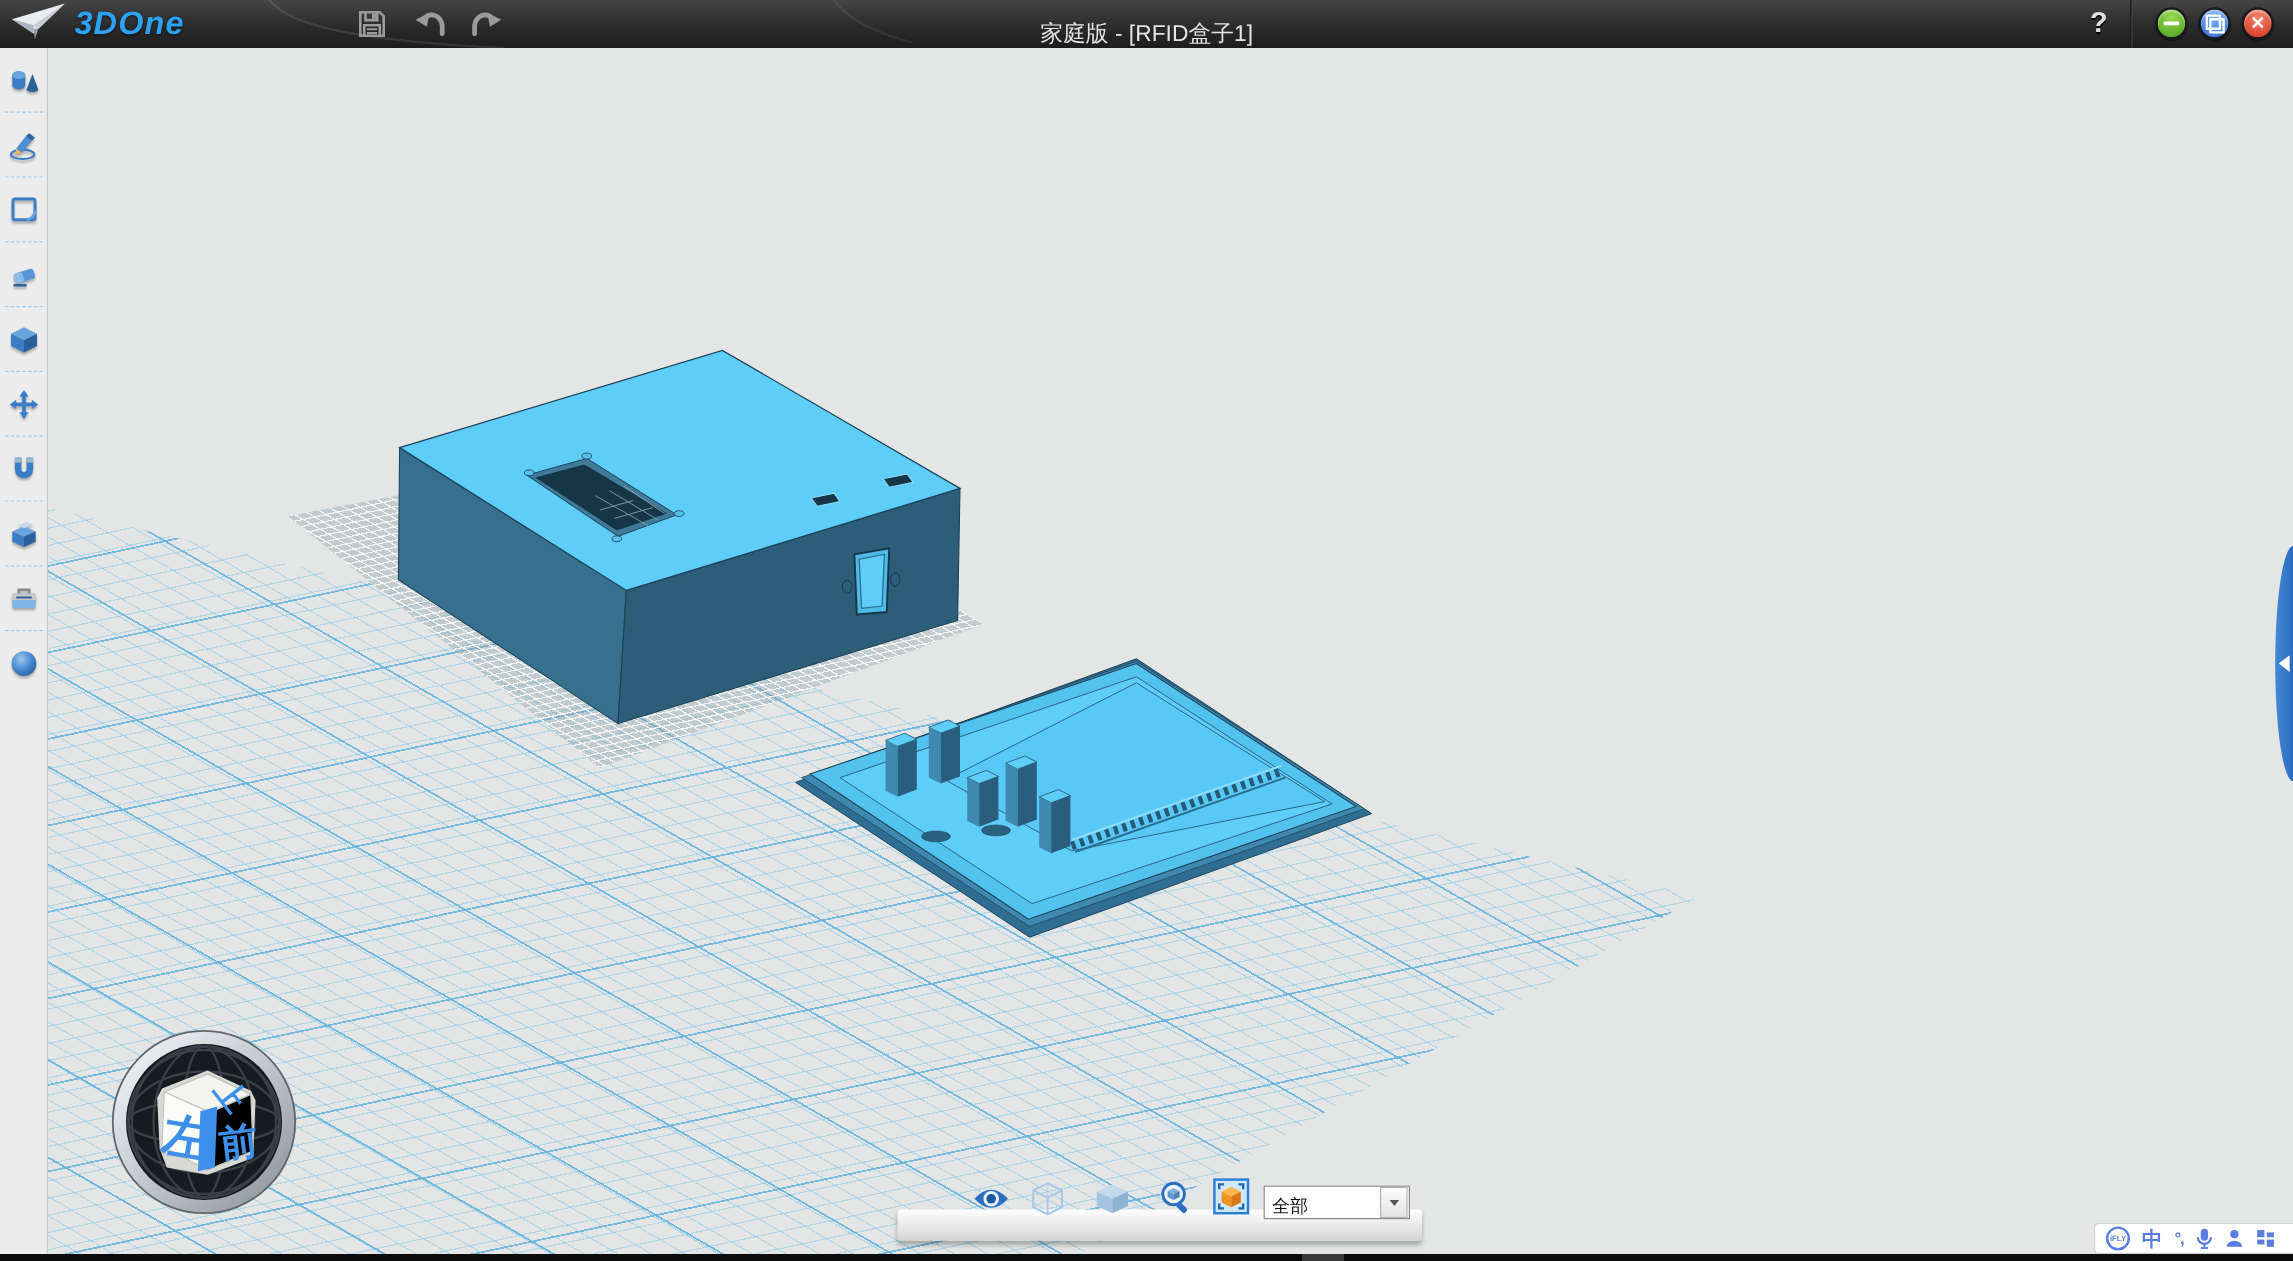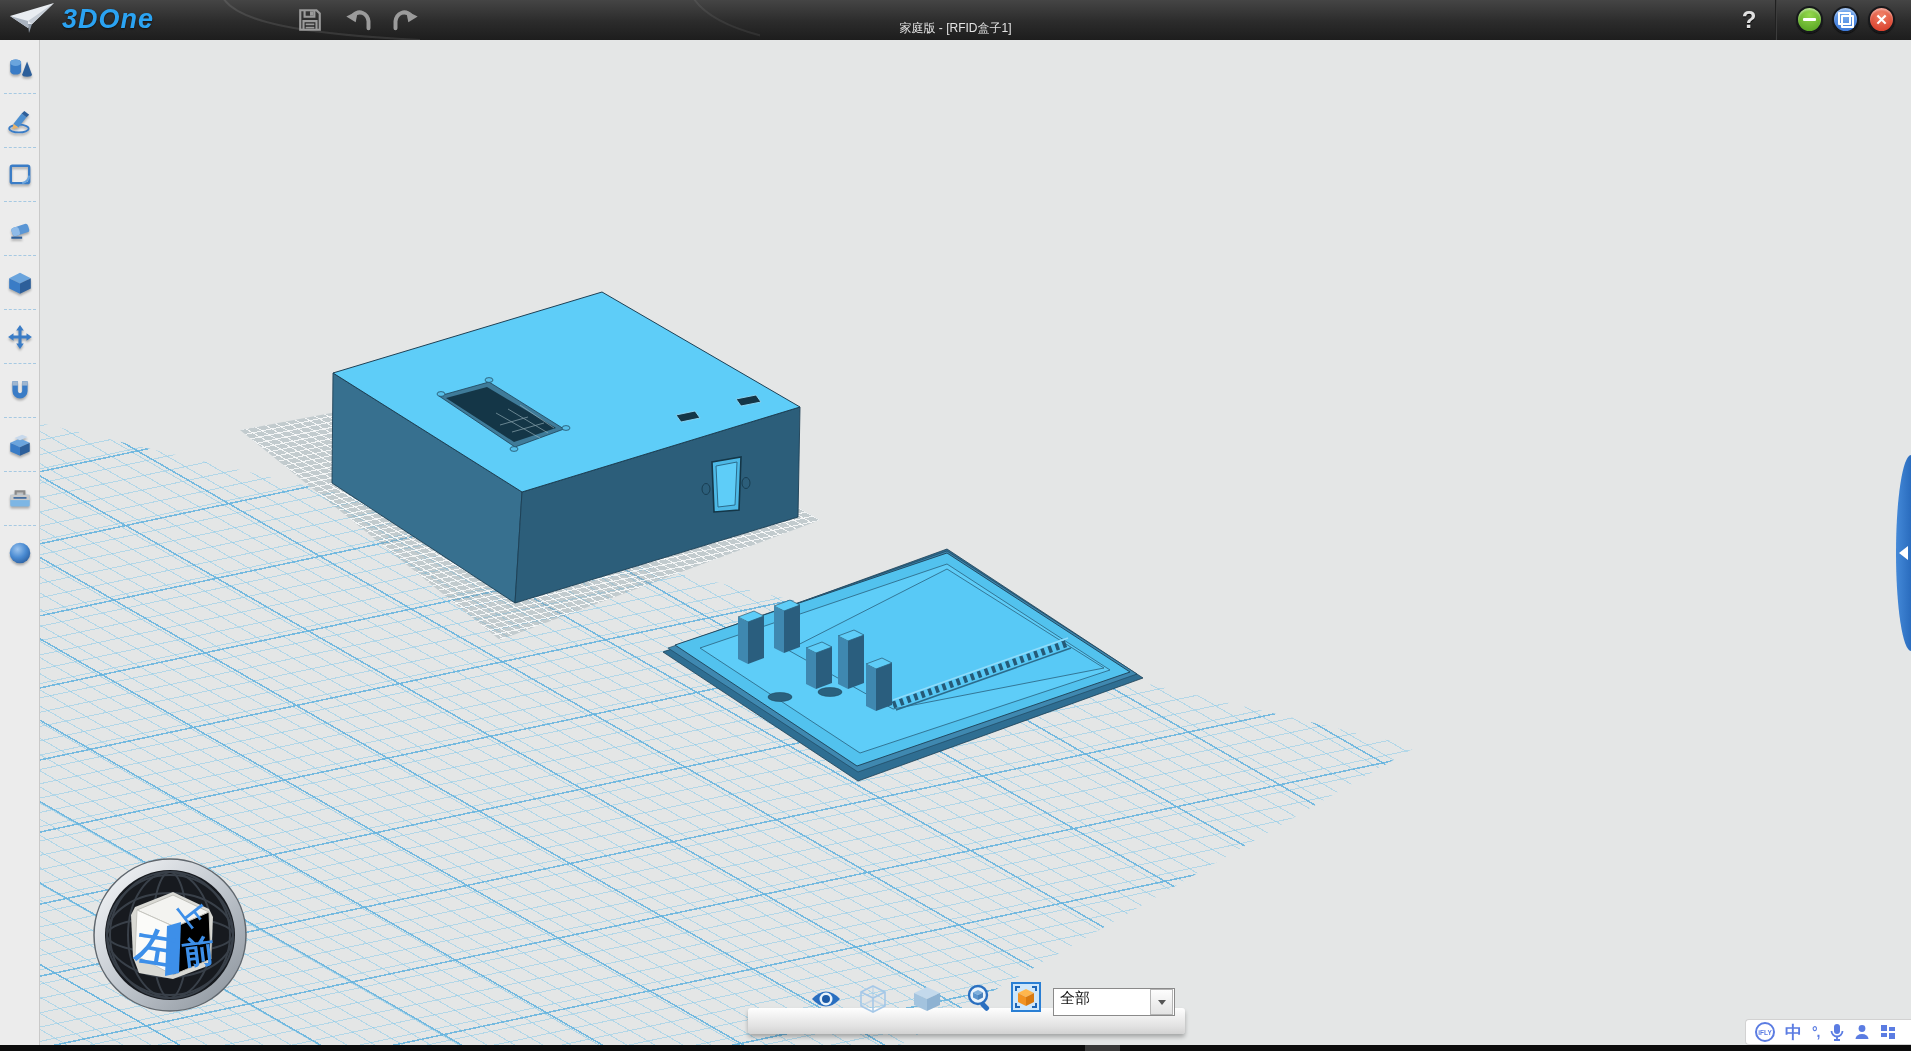--- a/index.html
+++ b/index.html
@@ -9,21 +9,21 @@
   
   .titlebar{position:absolute;left:0;top:0;width:1911px;height:40px;
     background:linear-gradient(#454545,#2b2b2b 55%,#1d1d1d);overflow:hidden;text-align:center;}
   .titlebar .swoosh{position:absolute;left:0;top:0;}
   .logo{position:absolute;left:8px;top:2px;display:flex;align-items:center;gap:6px;}
   .logo-text{font-size:27px;font-weight:bold;font-style:italic;letter-spacing:1px;
     color:#2ba3f2;text-shadow:0 1px 2px rgba(0,0,0,.6);}
   .qicons{position:absolute;left:296px;top:0;height:40px;display:flex;align-items:center;gap:20px;}
   .qicon{width:28px;height:28px;display:flex;align-items:center;justify-content:center;cursor:pointer;}
   .tb-title{position:absolute;left:0;top:0;width:1911px;height:56px;display:flex;
-    align-items:center;justify-content:center;color:#e3e3e3;font-size:12px;pointer-events:none;}
+    align-items:center;justify-content:center;color:#e3e3e3;font-size:19px;pointer-events:none;}
   .helpbtn{position:absolute;left:1733px;top:4px;width:32px;height:32px;color:#e0e0e0;
     font-size:24px;font-weight:bold;display:flex;align-items:center;justify-content:center;
     text-shadow:0 1px 1px #000;cursor:pointer;}
   .tb-divider{position:absolute;left:1775px;top:0;width:2px;height:40px;
     background:linear-gradient(90deg,#121212,#4a4a4a);}
   .winbtns{position:absolute;left:1796px;top:6px;display:flex;gap:9px;}
   .winbtn{width:27px;height:27px;border-radius:50%;border:2px solid #17191c;box-sizing:border-box;
     display:flex;align-items:center;justify-content:center;cursor:pointer;
     box-shadow:inset 0 2px 2px rgba(255,255,255,.45), 0 1px 1px rgba(0,0,0,.6);}
   .winbtn.min{background:radial-gradient(circle at 50% 30%,#95d94e,#4e9c1c);}
@@ -73,21 +73,21 @@
 
   
   .shelf{position:absolute;left:708px;top:968px;width:437px;height:26px;border-radius:3px;
     background:linear-gradient(#fefefe,#e2e2e2 70%,#d2d2d2);
     box-shadow:0 3px 4px rgba(0,0,0,.28);}
   .vtool{position:absolute;top:944px;width:34px;height:30px;display:flex;
     align-items:center;justify-content:center;cursor:pointer;}
   .rendbtn{position:absolute;left:971px;top:942px;width:30px;height:30px;box-sizing:border-box;
     border:2px solid #2a7fd4;background:#cfe7fa;display:flex;align-items:center;justify-content:center;cursor:pointer;}
   .combo{position:absolute;left:1013px;top:948px;width:122px;height:28px;background:#fff;
-    border:1px solid #8a8a8a;box-sizing:border-box;display:flex;align-items:flex-start;cursor:pointer;}
+    border:1px solid #8a8a8a;box-sizing:border-box;display:flex;align-items:flex-end;cursor:pointer;}
   .combo .val{flex:1;padding-left:6px;font-size:15px;color:#111;}
   .combo .arrowbtn{width:21px;height:24px;margin-right:1px;background:linear-gradient(#fdfdfd,#e3e3e3);
     border:1px solid #b4b4b4;display:flex;align-items:center;justify-content:center;}
   .combo .arrowbtn:before{content:"";width:0;height:0;border-left:4px solid transparent;
     border-right:4px solid transparent;border-top:5px solid #555;}
 
   
   .imebar{position:absolute;left:1745px;top:1019px;width:166px;height:26px;background:#fff;
     border:1px solid #d2d2d2;border-right:none;border-radius:4px 0 0 4px;box-sizing:border-box;
     display:flex;align-items:center;gap:10px;padding-left:9px;overflow:hidden;}

